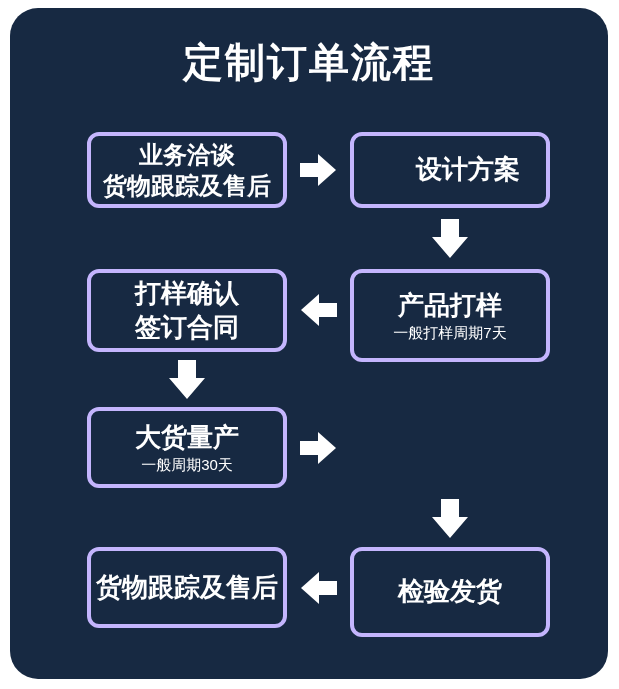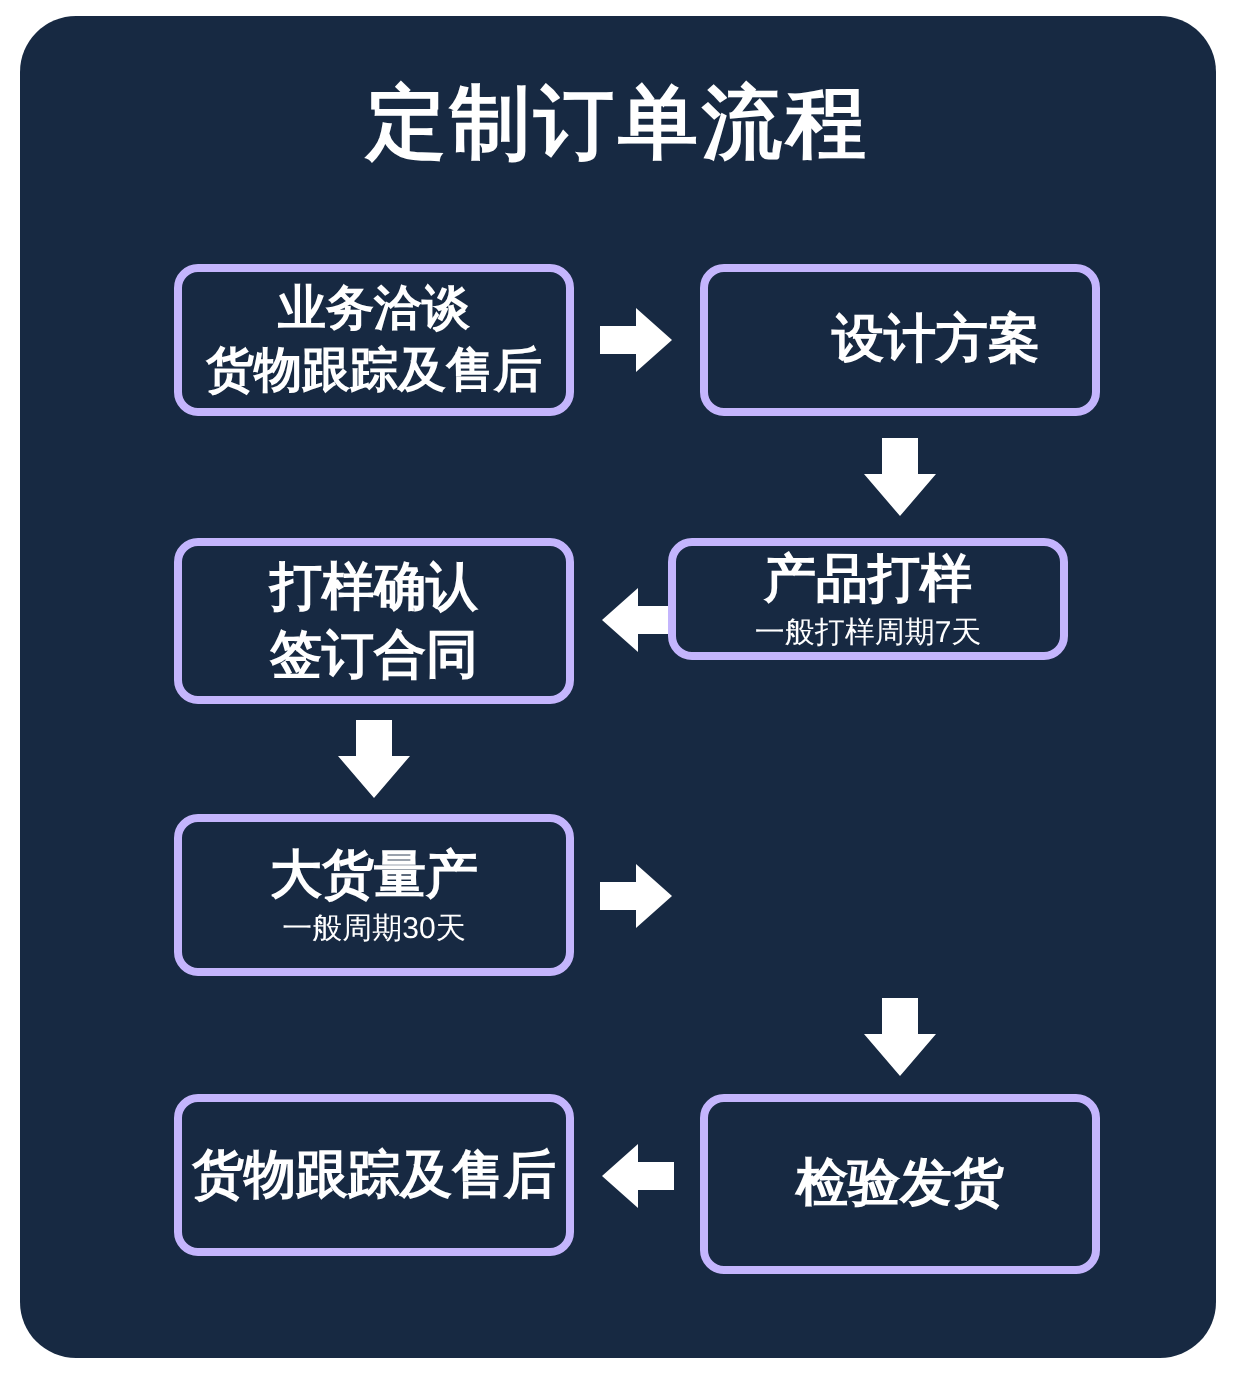--- a/index.html
+++ b/index.html
@@ -104,21 +104,21 @@
     <span class="main">打样确认</span>
     <span class="main">签订合同</span>
   </div>
 
   <span class="arrow" style="left:290px; top:285px;">
     <svg width="37" height="34" viewBox="0 0 37 34">
       <polygon points="37,10 19,10 19,1 1,17 19,33 19,24 37,24"></polygon>
     </svg>
   </span>
 
-  <div class="box" style="left:324px; top:261px; width:200px; height:61px;text-align:right;">
+  <div class="box" style="left:340px; top:261px; width:200px; height:93px;text-align:right;">
     <span class="main">产品打样</span>
     <span class="sub">一般打样周期7天</span>
   </div>
 
   <span class="arrow" style="left:158px; top:352px;">
     <svg width="38" height="40" viewBox="0 0 38 40">
       <polygon points="10,0 28,0 28,18 37,18 19,39 1,18 10,18"></polygon>
     </svg>
   </span>
 

